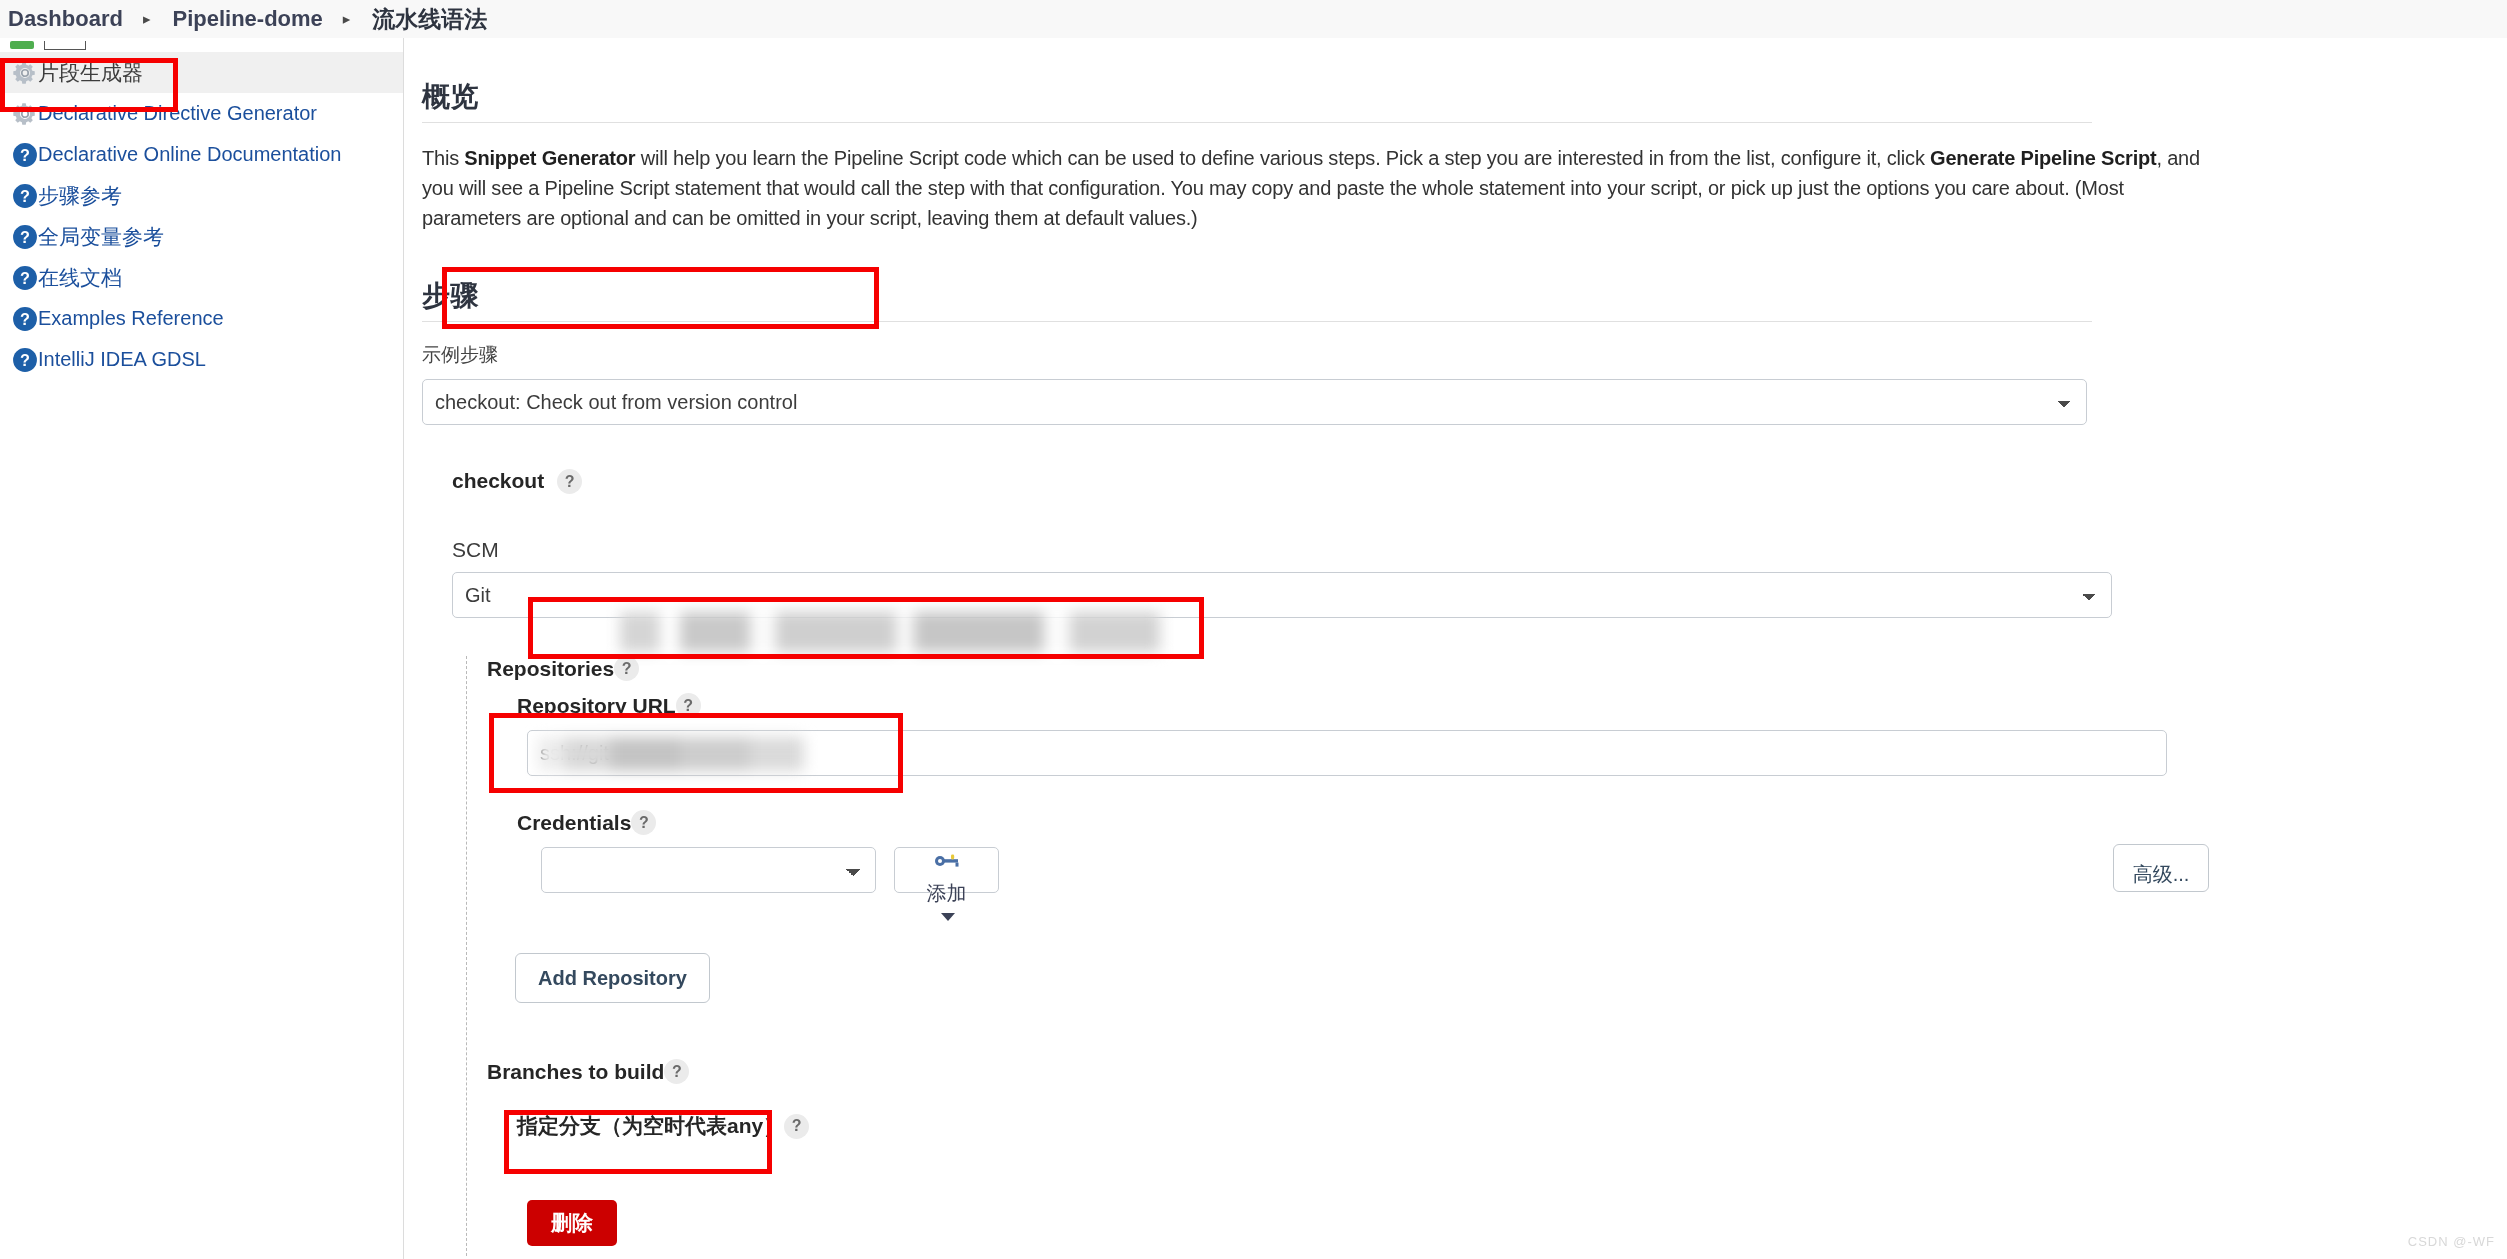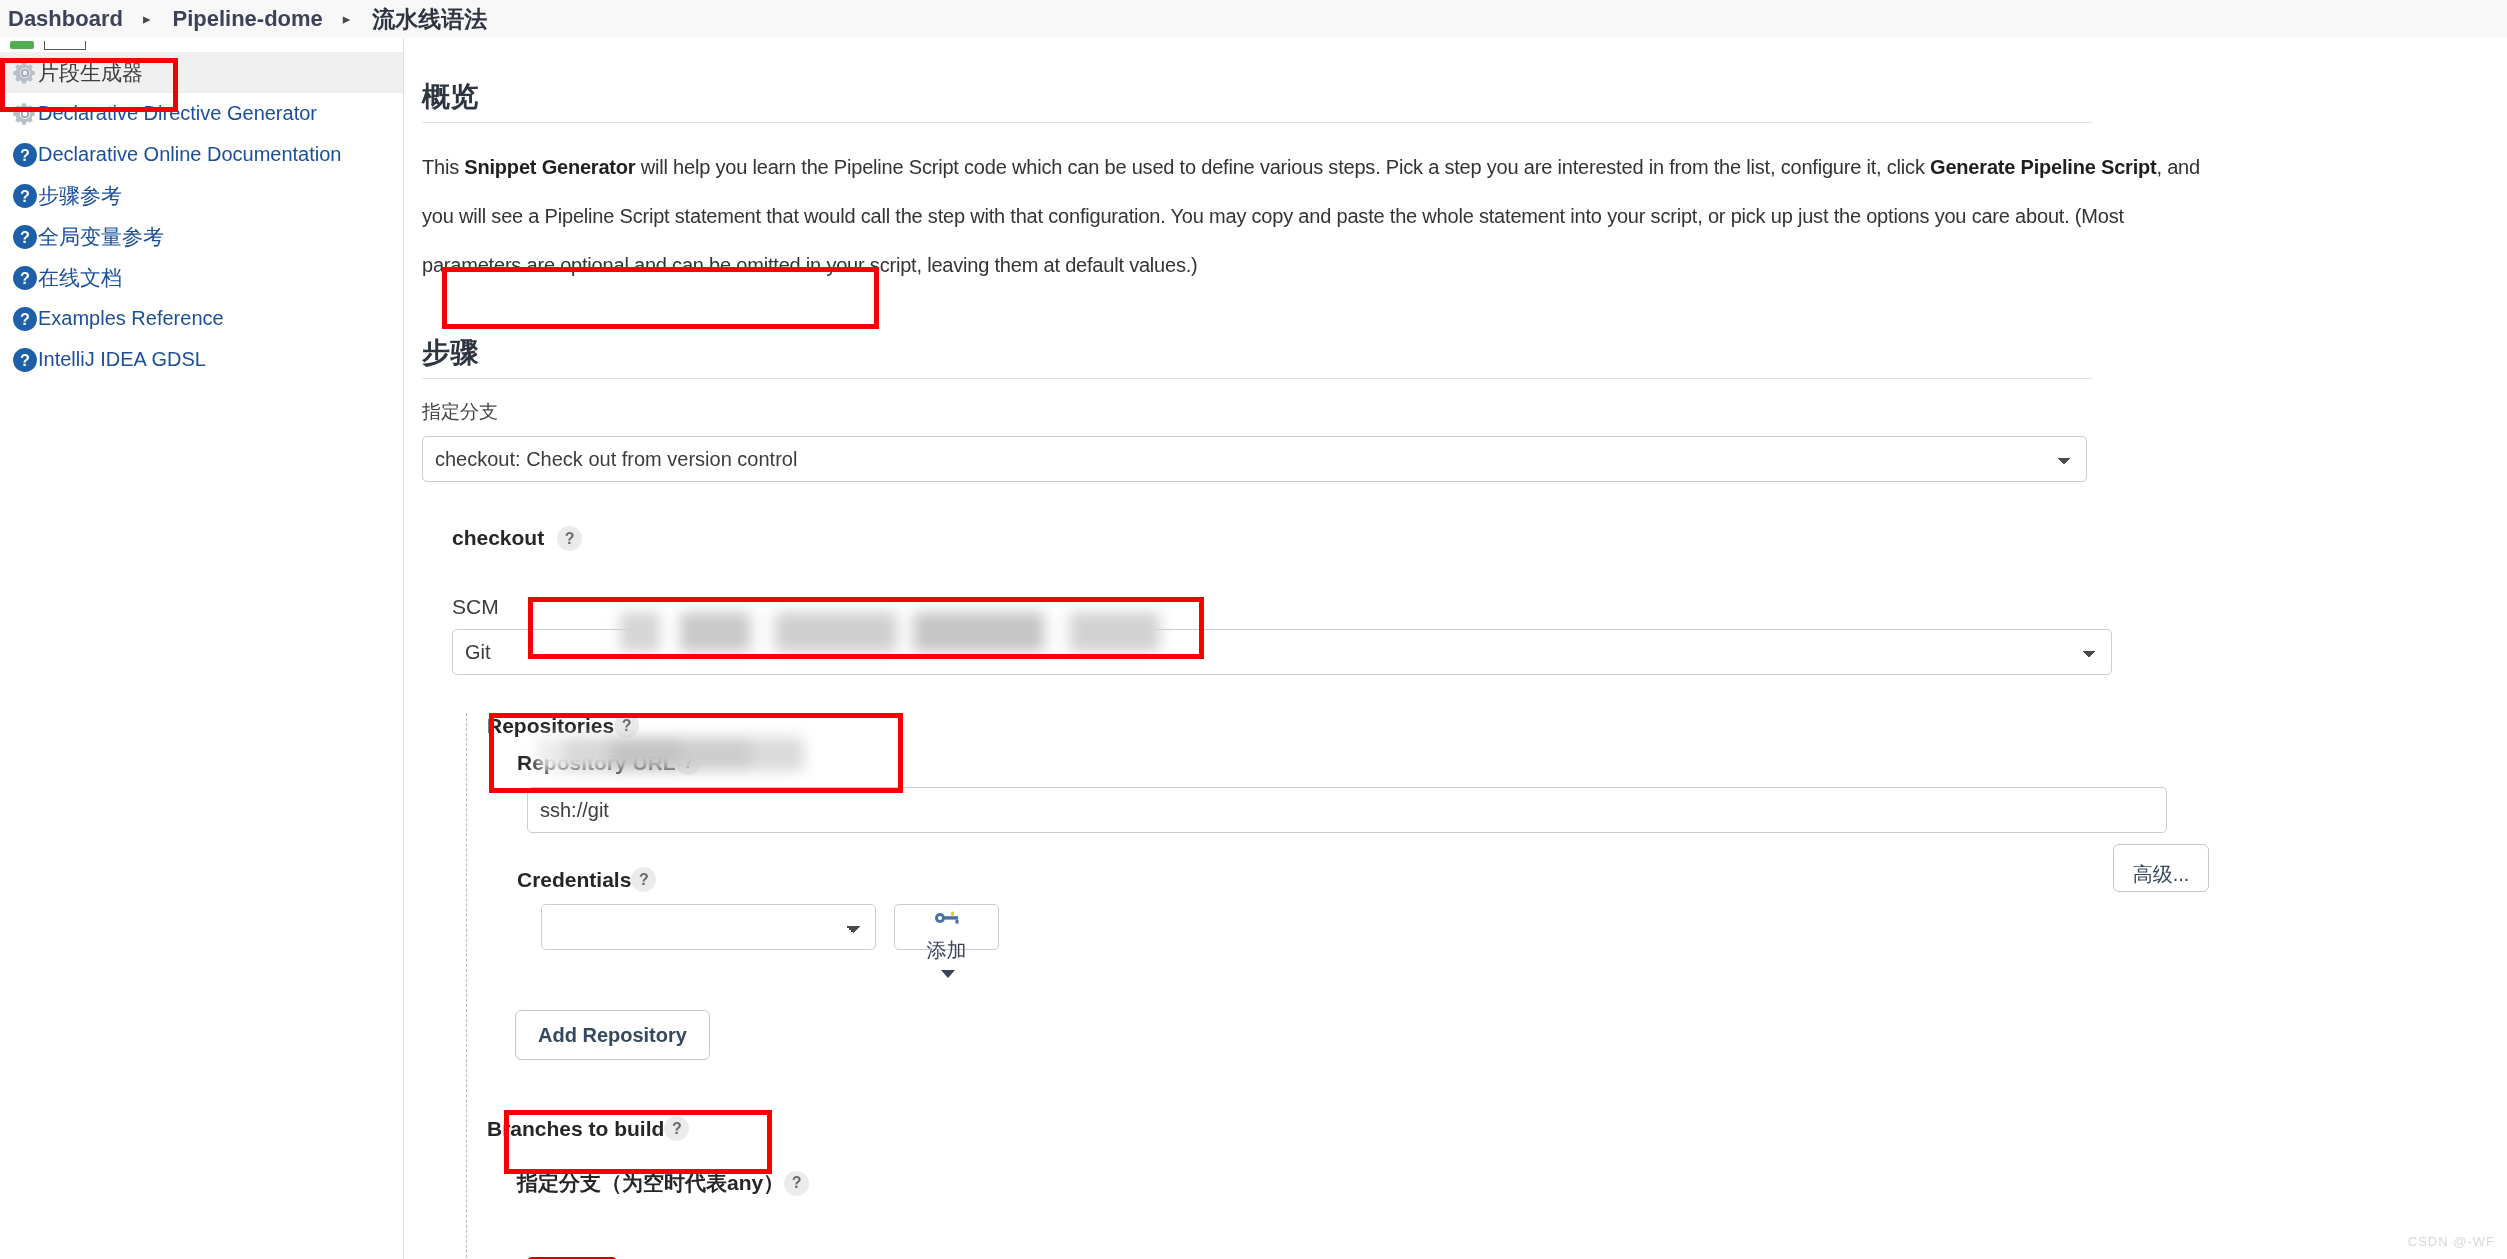--- a/index.html
+++ b/index.html
@@ -129,21 +129,21 @@
     letter-spacing: 0.5px;
   }
   .rule {
     height: 1px;
     background: #e0e0e0;
     width: 1670px;
     margin-bottom: 20px;
   }
   p.intro {
     font-size: 20px;
-    line-height: 49px;
+    line-height: 30px;
     color: #333333;
     margin: 0;
     width: 1790px;
     letter-spacing: -0.2px;
   }
   p.intro b { font-weight: bold; color: #1f1f1f; }
 
   .steps-wrap { margin-top: 44px; }
 
   .small-label {
@@ -429,21 +429,21 @@
 
       <h2 class="section-title">概览</h2>
       <div class="rule"></div>
 
       <p class="intro"><span>This </span><b>Snippet Generator</b><span> will help you learn the Pipeline Script code which can be used to define various steps. Pick a step you are interested in from the list, configure it, click </span><b>Generate Pipeline Script</b><span>, and you will see a Pipeline Script statement that would call the step with that configuration. You may copy and paste the whole statement into your script, or pick up just the options you care about. (Most parameters are optional and can be omitted in your script, leaving them at default values.)</span></p>
 
       <div class="steps-wrap">
         <h2 class="section-title">步骤</h2>
         <div class="rule"></div>
 
-        <div class="small-label">指定分支</div>
+        <div class="small-label">示例步骤</div>
 
         <select class="sel" id="step-select">
           <option>checkout: Check out from version control</option>
         </select>
 
         
         <div class="checkout-block">
           <div class="row-title">
             <span>checkout</span>
             <span class="help-bubble">?</span>

